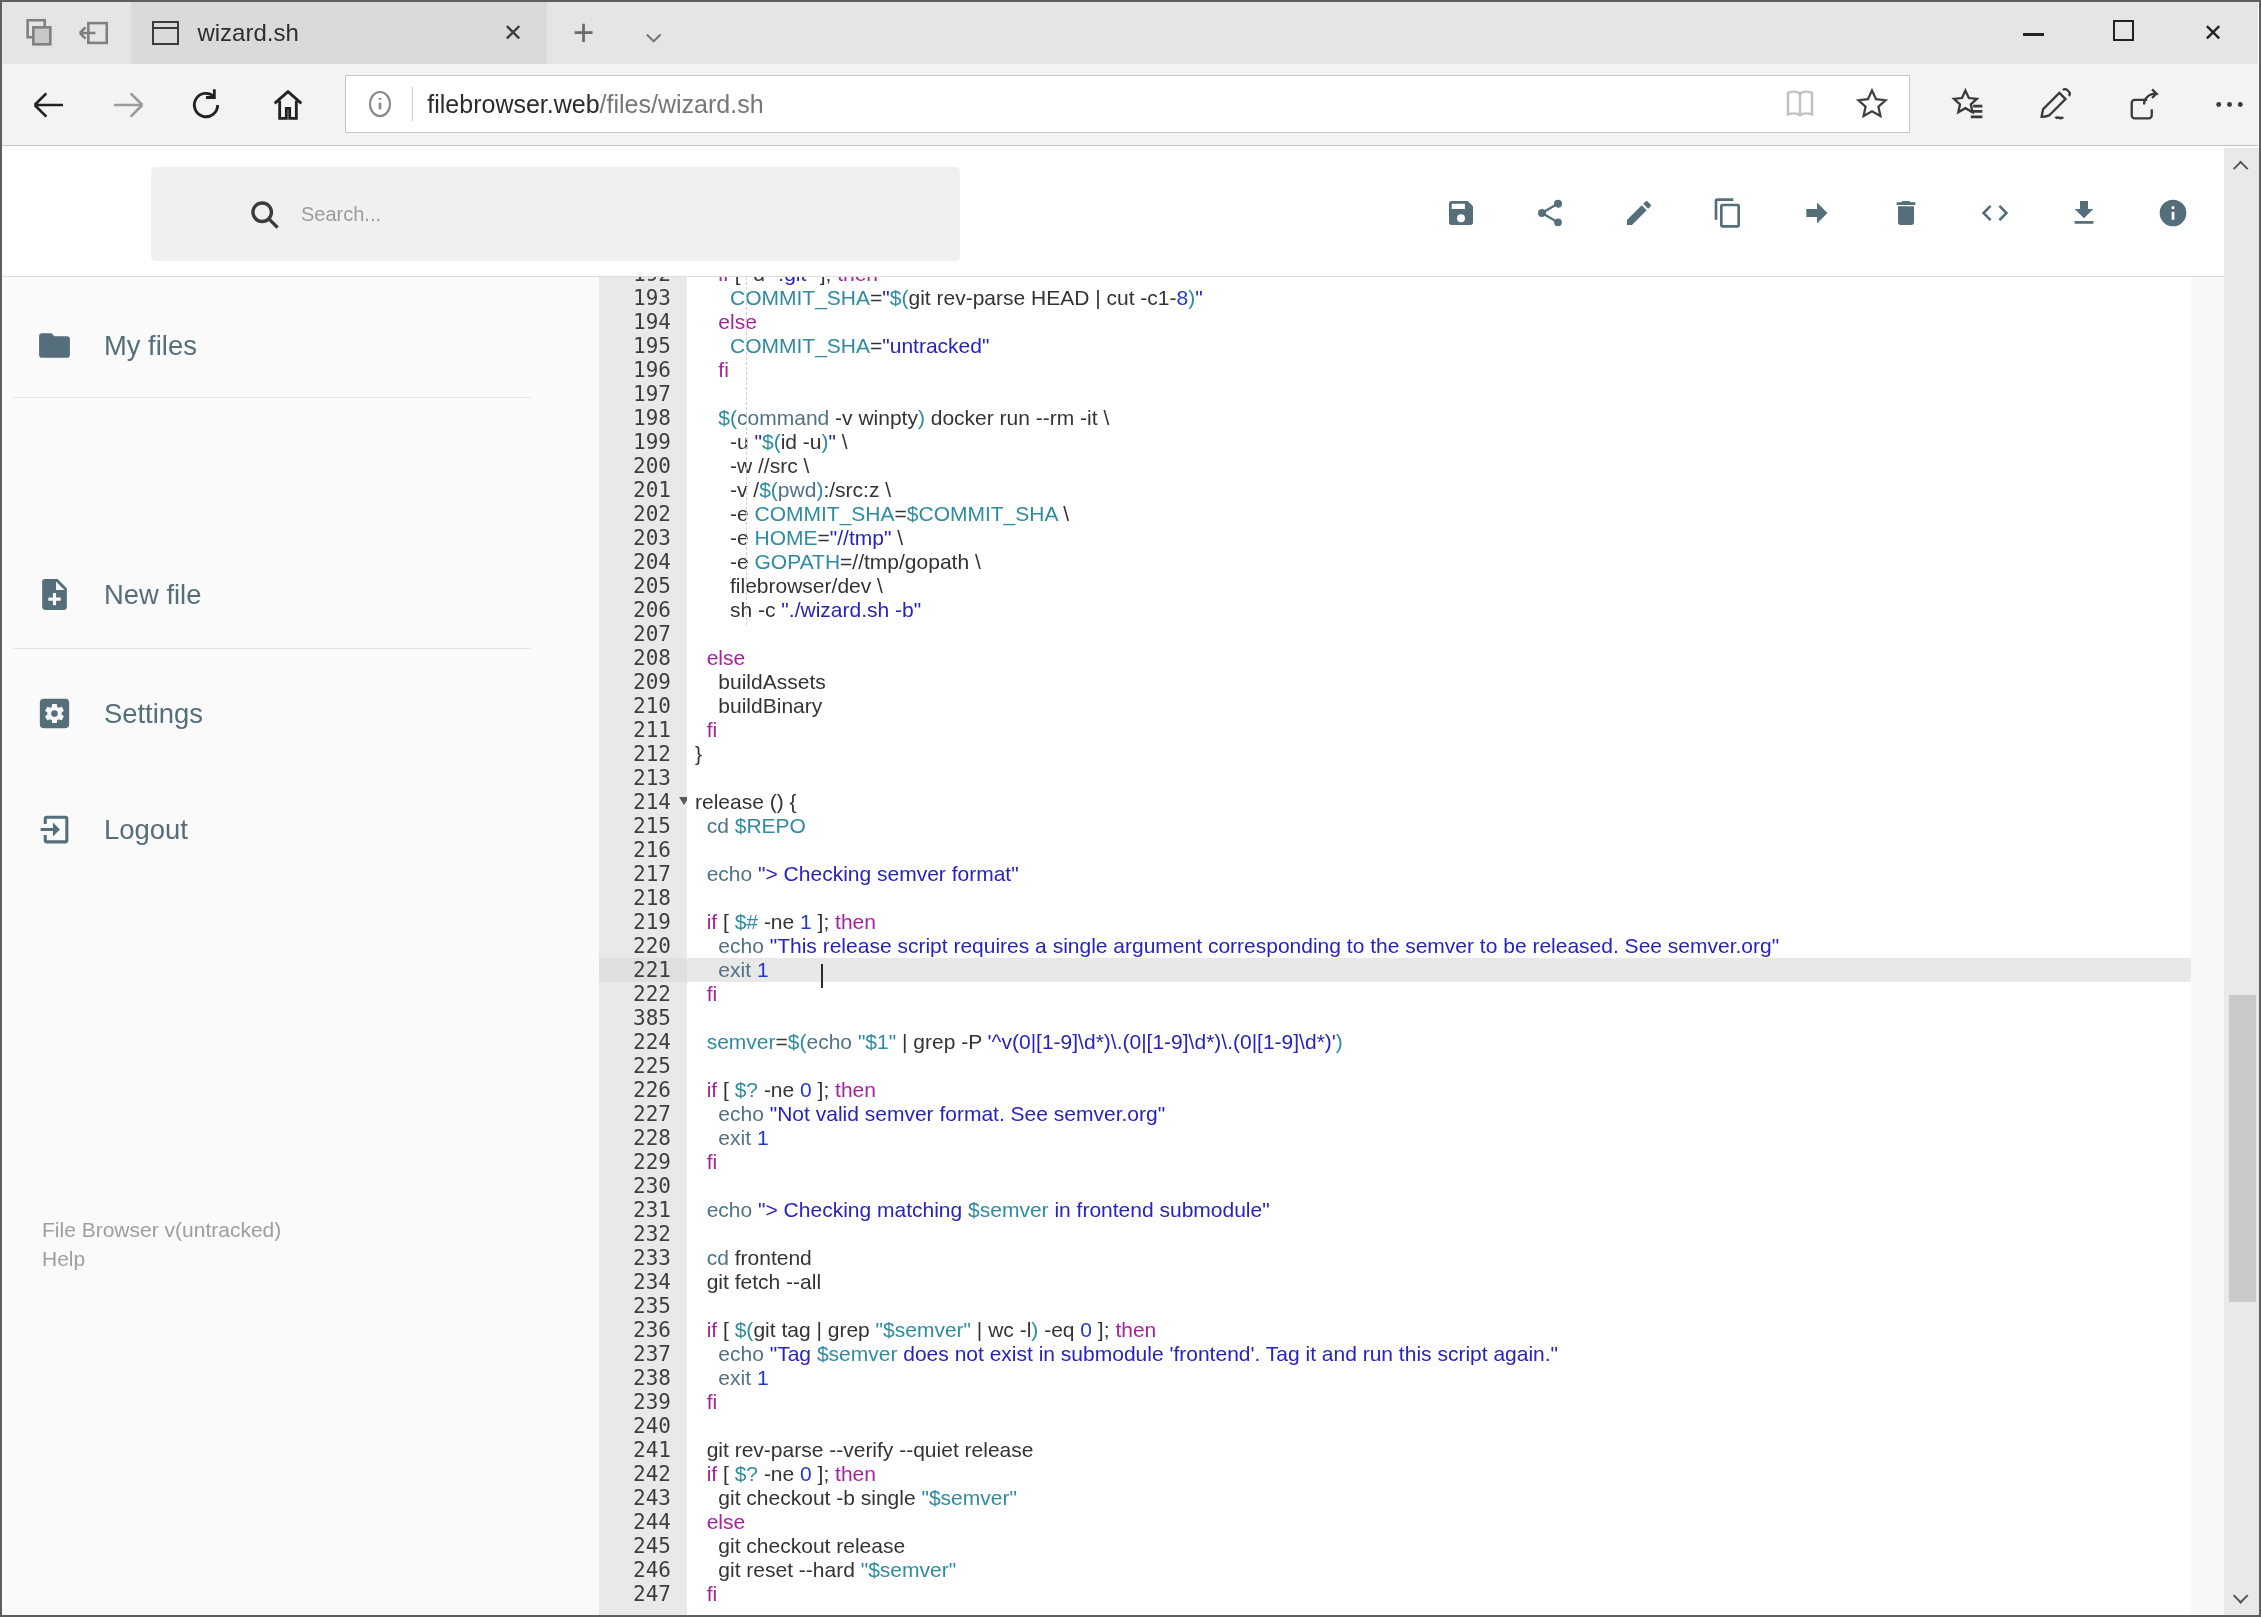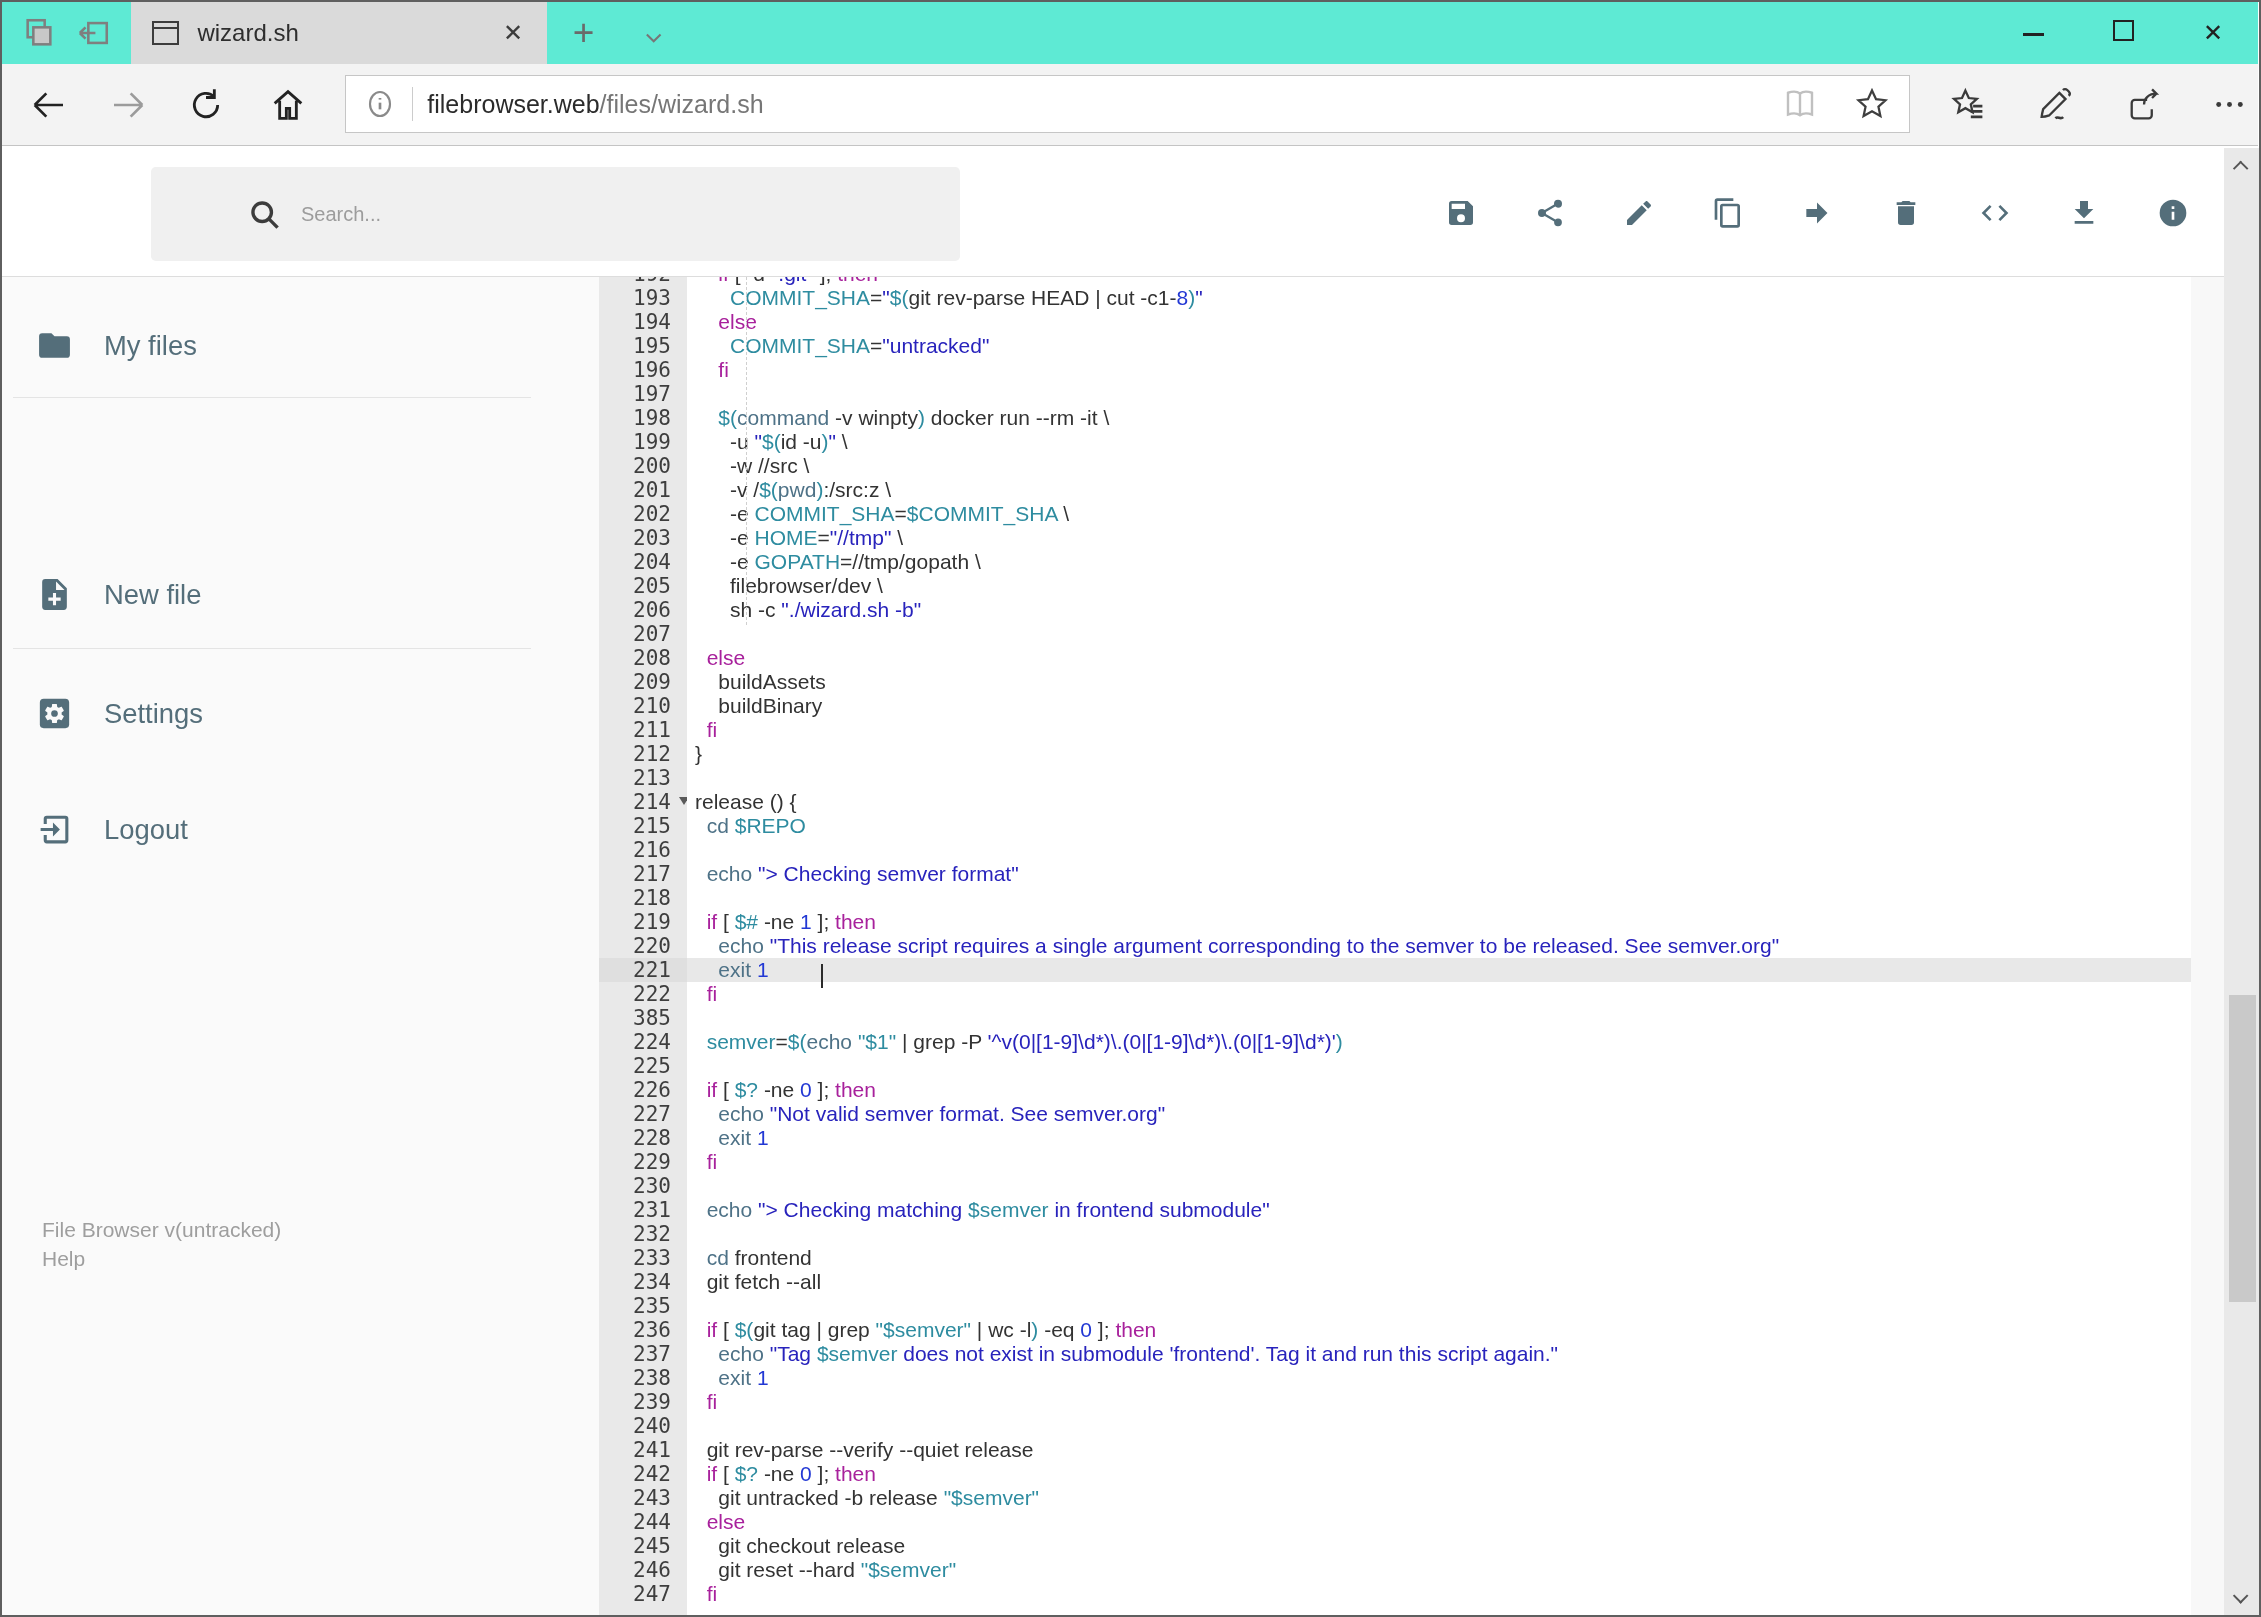--- a/index.html
+++ b/index.html
@@ -2,21 +2,21 @@
 <html style="font-size:13px"><head>
 <meta charset="utf-8">
 <style>
   html,body{margin:0;padding:0;background:#9a9a9a;}
   *{box-sizing:border-box;font-family:"Liberation Sans",sans-serif;}
   #window{position:relative;width:2261px;height:1617px;background:#fff;
           border:2.4px solid #5f5f5f;overflow:hidden;}
   .abs{position:absolute;}
 
   
-  #titlebar{left:0;top:0;width:2256px;height:62px;background:#5eead4;}
+  #titlebar{left:0;top:0;width:2256px;height:62px;background:#e5e5e5;}
   #tab-strip-left{left:0;top:0;width:129px;height:62px;display:flex;align-items:center;
     justify-content:space-evenly;color:#7f7f7f;}
   #active-tab{left:129px;top:0;width:416px;height:62px;background:#dadada;
     display:flex;align-items:center;}
   .tab-favicon{width:27.4px;height:24px;border:2.4px solid #3c3c3c;margin-left:21px;position:relative;}
   .tab-favicon:before{content:"";position:absolute;left:0;right:0;top:4px;height:2.4px;background:#3c3c3c;}
   .tab-title{font-size:24px;color:#2e2e2e;margin-left:18px;flex:1;white-space:nowrap;overflow:hidden;}
   .tab-close{font-size:24px;color:#3c3c3c;margin-right:24px;}
   #new-tab-btn{left:563px;top:14.5px;width:37px;height:32px;color:#6a6a6a;font-size:37px;
     font-weight:100;text-align:center;line-height:31px;}
@@ -420,21 +420,21 @@
         <div class="crow"><span class="tok-d">  </span><span class="tok-b">cd</span><span class="tok-d"> frontend</span></div>
         <div class="crow"><span class="tok-d">  git fetch --all</span></div>
         <div class="crow"></div>
         <div class="crow"><span class="tok-d">  </span><span class="tok-k">if</span><span class="tok-d"> [ </span><span class="tok-v">$(</span><span class="tok-d">git tag | grep </span><span class="tok-v">"$semver"</span><span class="tok-d"> | wc -l</span><span class="tok-v">)</span><span class="tok-d"> -eq </span><span class="tok-n">0</span><span class="tok-d"> ]; </span><span class="tok-k">then</span></div>
         <div class="crow"><span class="tok-d">    </span><span class="tok-b">echo</span><span class="tok-d"> </span><span class="tok-s">"Tag </span><span class="tok-v">$semver</span><span class="tok-s"> does not exist in submodule 'frontend'. Tag it and run this script again."</span></div>
         <div class="crow"><span class="tok-d">    </span><span class="tok-b">exit</span><span class="tok-d"> </span><span class="tok-n">1</span></div>
         <div class="crow"><span class="tok-d">  </span><span class="tok-k">fi</span></div>
         <div class="crow"></div>
         <div class="crow"><span class="tok-d">  git rev-parse --verify --quiet release</span></div>
         <div class="crow"><span class="tok-d">  </span><span class="tok-k">if</span><span class="tok-d"> [ </span><span class="tok-v">$?</span><span class="tok-d"> -ne </span><span class="tok-n">0</span><span class="tok-d"> ]; </span><span class="tok-k">then</span></div>
-        <div class="crow"><span class="tok-d">    git untracked -b release </span><span class="tok-v">"$semver"</span></div>
+        <div class="crow"><span class="tok-d">    git checkout -b single </span><span class="tok-v">"$semver"</span></div>
         <div class="crow"><span class="tok-d">  </span><span class="tok-k">else</span></div>
         <div class="crow"><span class="tok-d">    git checkout release</span></div>
         <div class="crow"><span class="tok-d">    git reset --hard </span><span class="tok-v">"$semver"</span></div>
         <div class="crow"><span class="tok-d">  </span><span class="tok-k">fi</span></div>
       </div>
     </div>
   <div class="abs" id="indent-guide"></div>
   <div class="abs" id="cursor" style="left: 819px; top: 962px;"></div>
 
   <div class="abs" id="ace-scroll"></div>

